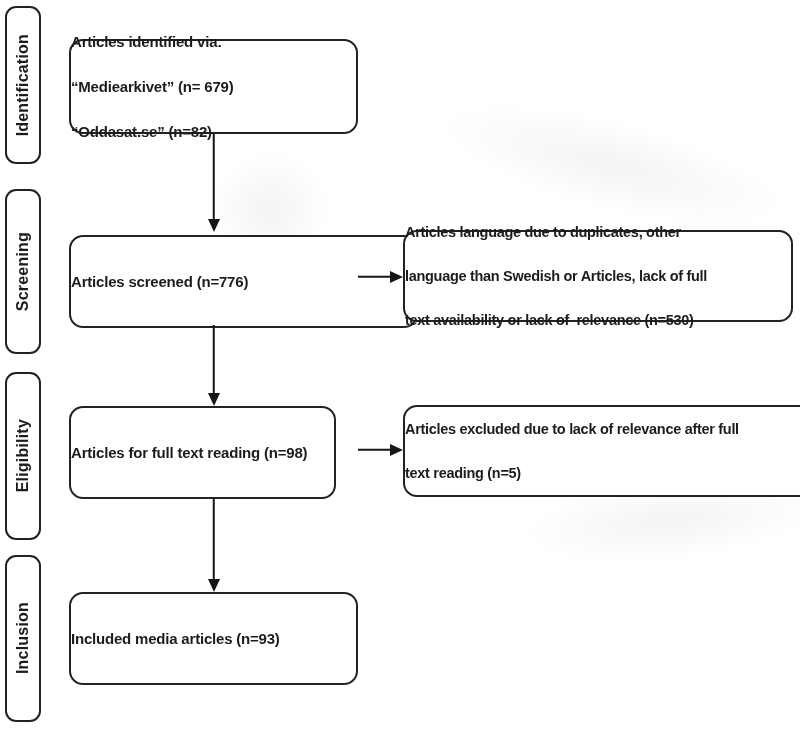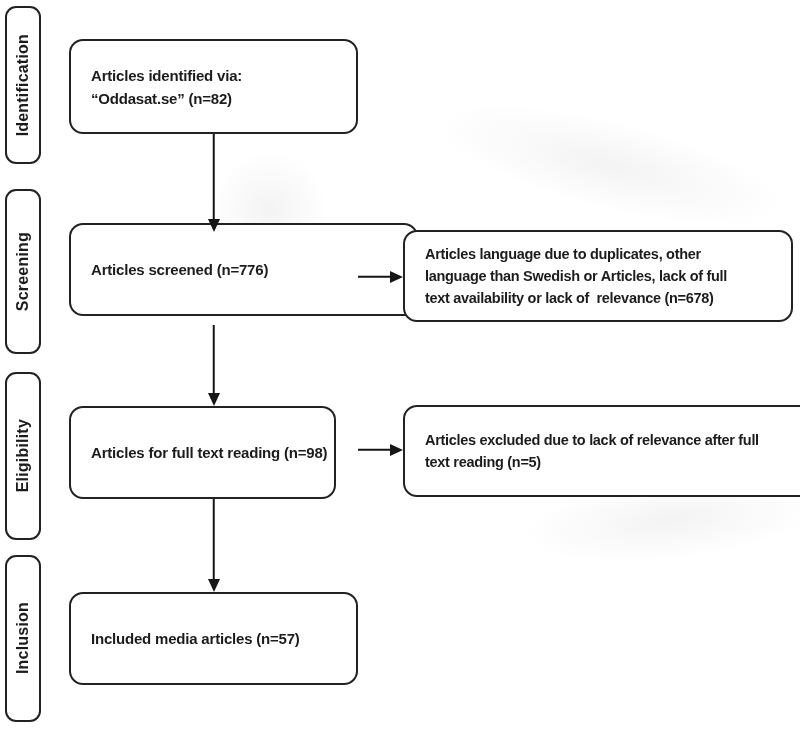--- a/index.html
+++ b/index.html
@@ -57,36 +57,37 @@
   .fbox {
     position: absolute;
     border: 2.5px solid #222222;
     border-radius: 14px;
     background: #ffffff;
     box-sizing: border-box;
     display: flex;
     flex-direction: column;
     justify-content: center;
     align-items: flex-start;
-    padding: 6px 6px 6px 20px;
+    padding: 6px 6px 6px 0;
+    gap: 22px;
   }
   .fbox .line {
     font-size: 15px;
     font-weight: 600;
     line-height: 23px;
     letter-spacing: -0.2px;
     white-space: pre;
   }
   .fbox.right .line {
     font-size: 14.5px;
     line-height: 22px;
     letter-spacing: -0.3px;
   }
   #box-identified { left: 69px;  top: 39px;  width: 289px; height: 95px; }
-  #box-screened   { left: 69px;  top: 223px; width: 349px; height: 93px; }
+  #box-screened   { left: 69px;  top: 235px; width: 349px; height: 93px; }
   #box-fulltext   { left: 69px;  top: 406px; width: 267px; height: 93px; }
   #box-included   { left: 69px;  top: 592px; width: 289px; height: 93px; }
   #box-excl-screening { left: 403px; top: 230px; width: 390px; height: 92px; }
   #box-excl-fulltext  { left: 403px; top: 405px; width: 456px; height: 92px; }
 
   
   .arrow-v { position: absolute; width: 13px; }
   .arrow-v .shaft {
     position: absolute;
     left: 50%; transform: translateX(-50%);
@@ -141,39 +142,40 @@
   </div>
   <div class="stage" id="stage-eligibility">
     <span>Eligibility</span>
   </div>
   <div class="stage" id="stage-inclusion">
     <span>Inclusion</span>
   </div>
 
   <div class="fbox" id="box-identified">
     <div class="line">Articles identified via:</div>
+    <div class="line">“Mediearkivet” (n= 679)</div>
     <div class="line">“Oddasat.se” (n=82)</div>
   </div>
 
   <div class="fbox" id="box-screened">
     <div class="line">Articles screened (n=776)</div>
   </div>
 
   <div class="fbox" id="box-fulltext">
     <div class="line">Articles for full text reading (n=98)</div>
   </div>
 
   <div class="fbox" id="box-included">
-    <div class="line">Included media articles (n=57)</div>
+    <div class="line">Included media articles (n=93)</div>
   </div>
 
   <div class="fbox right" id="box-excl-screening">
     <div class="line">Articles language due to duplicates, other</div>
     <div class="line">language than Swedish or Articles, lack of full</div>
-    <div class="line">text availability or lack of  relevance (n=678)</div>
+    <div class="line">text availability or lack of  relevance (n=530)</div>
   </div>
 
   <div class="fbox right" id="box-excl-fulltext">
     <div class="line">Articles excluded due to lack of relevance after full</div>
     <div class="line">text reading (n=5)</div>
   </div>
 
   <div class="arrow-v" id="arrow-identified-screened">
     <div class="shaft"></div>
     <div class="head"></div>

